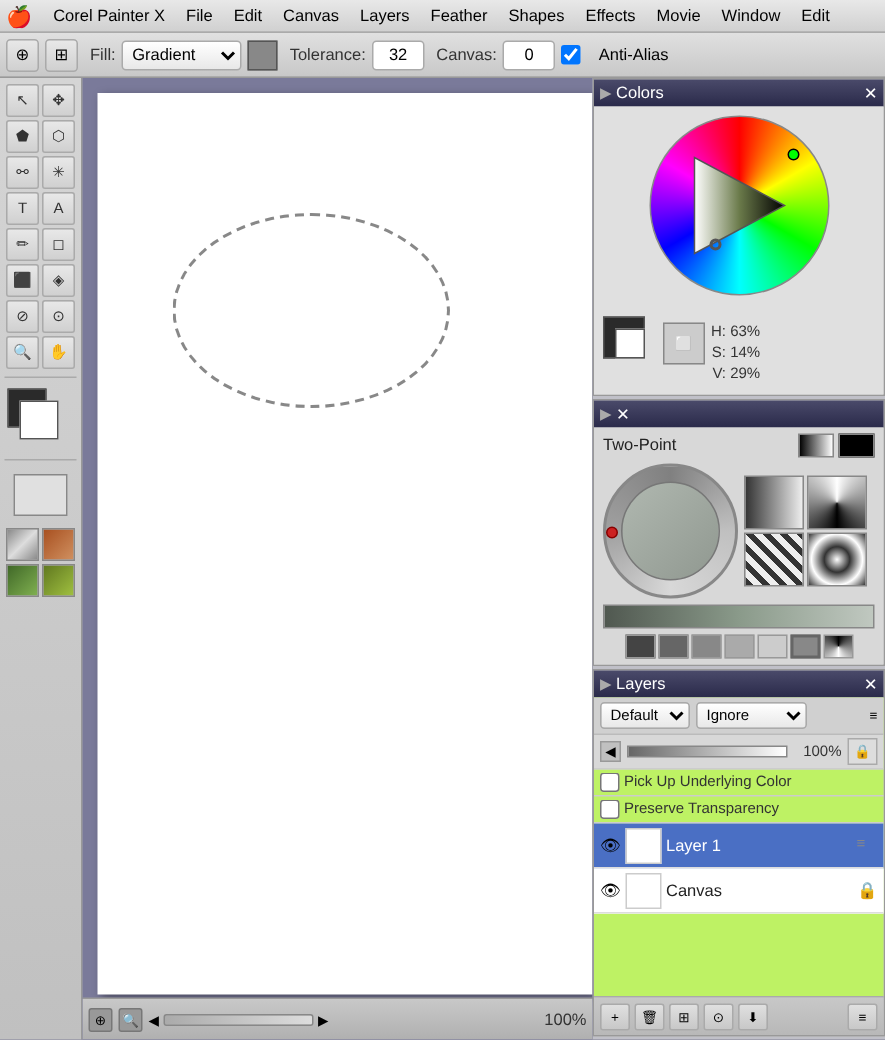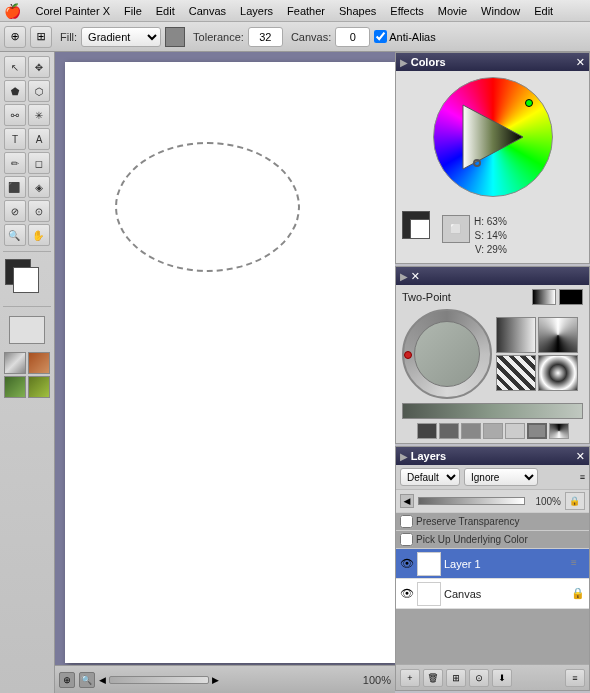--- a/index.html
+++ b/index.html
@@ -90,21 +90,21 @@
     .toolbar-swatch {
       width: 20px;
       height: 20px;
       background: #888;
       border: 1px solid #555;
       cursor: pointer;
     }
     .checkbox-label {
       display: flex;
       align-items: center;
-      gap: 2px;
+      gap: 12px;
       font-size: 11px;
     }
 
     
     .main-layout {
       display: flex;
       width: 590px;
       height: 641px; 
     }
 
@@ -281,21 +281,21 @@
       height: 18px;
       background: linear-gradient(to bottom, #4a4a6a, #2a2a4a);
       display: flex;
       align-items: center;
       padding: 0 4px;
       cursor: pointer;
     }
     .panel-header-text {
       color: white;
       font-size: 11px;
-      font-weight: bold;
+      font-weight: normal;
       flex: 1;
     }
     .panel-close {
       color: white;
       font-size: 11px;
       cursor: pointer;
     }
     .panel-triangle {
       color: #aaa;
       font-size: 10px;
@@ -504,21 +504,21 @@
       border: 1px solid #999;
       cursor: pointer;
       display: flex;
       align-items: center;
       justify-content: center;
       font-size: 8px;
     }
 
     
     .layers-panel-content {
-      background: #a3a3a3;
+      background: #bef264;
       padding: 0;
     }
     .layers-top-bar {
       display: flex;
       align-items: center;
       padding: 3px 4px;
       gap: 4px;
       background: #d0d0d0;
       border-bottom: 1px solid #bbb;
     }
@@ -868,25 +868,25 @@
 
         <div class="layers-opacity-row">
           <div class="layers-nav-btn">◀</div>
           <div class="layers-opacity-bar"></div>
           <span class="layers-opacity-label">100%</span>
           <div style="width:20px;height:18px;border:1px solid #aaa;background:#ddd;cursor:pointer;font-size:9px;display:flex;align-items:center;justify-content:center;">🔒</div>
         </div>
 
         <div class="layers-preserve-row">
           <input type="checkbox" style="">
-          <span>Preserve Transparency</span>
+          <span>Pick Up Underlying Color</span>
         </div>
         <div class="layers-preserve-row">
           <input type="checkbox" style="">
-          <span>Pick Up Underlying Color</span>
+          <span>Preserve Transparency</span>
         </div>
 
         <div class="layers-list">
           <div class="layer-item active">
             <div class="layer-eye">👁</div>
             <div class="layer-thumb"></div>
             <span class="layer-name">Layer 1</span>
             <span class="layer-icon">≡</span>
           </div>
           <div class="canvas-item">

